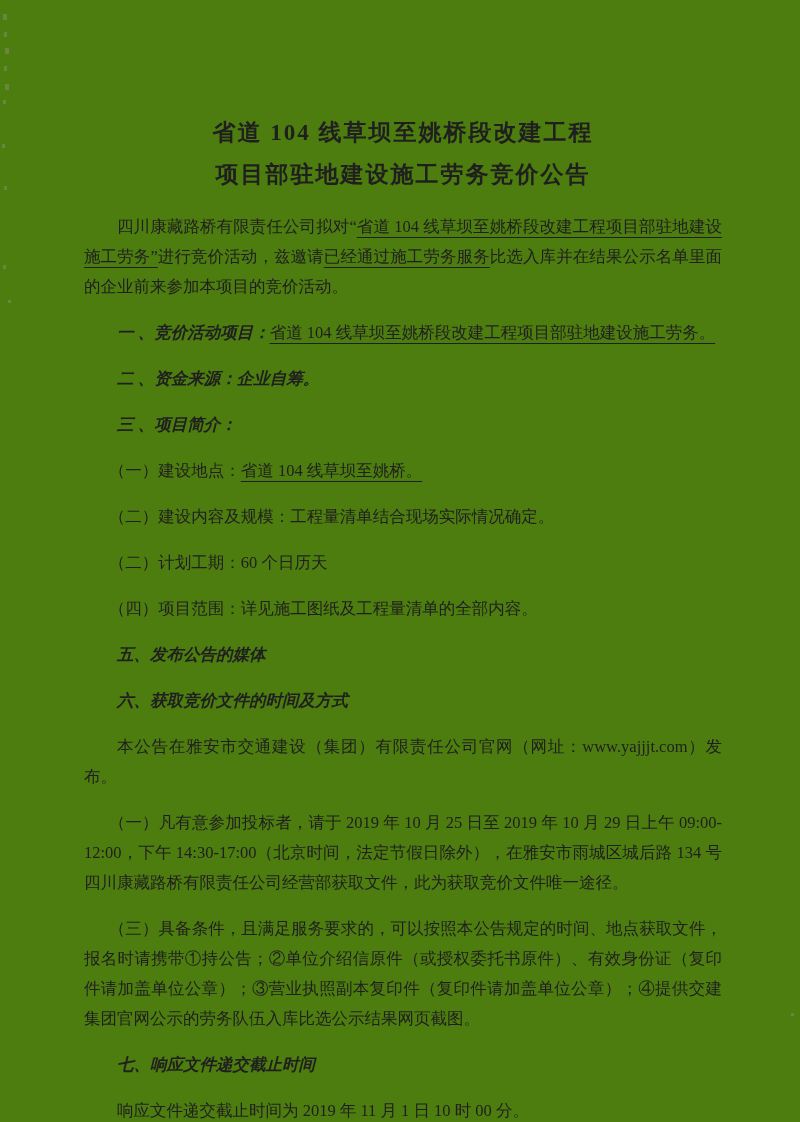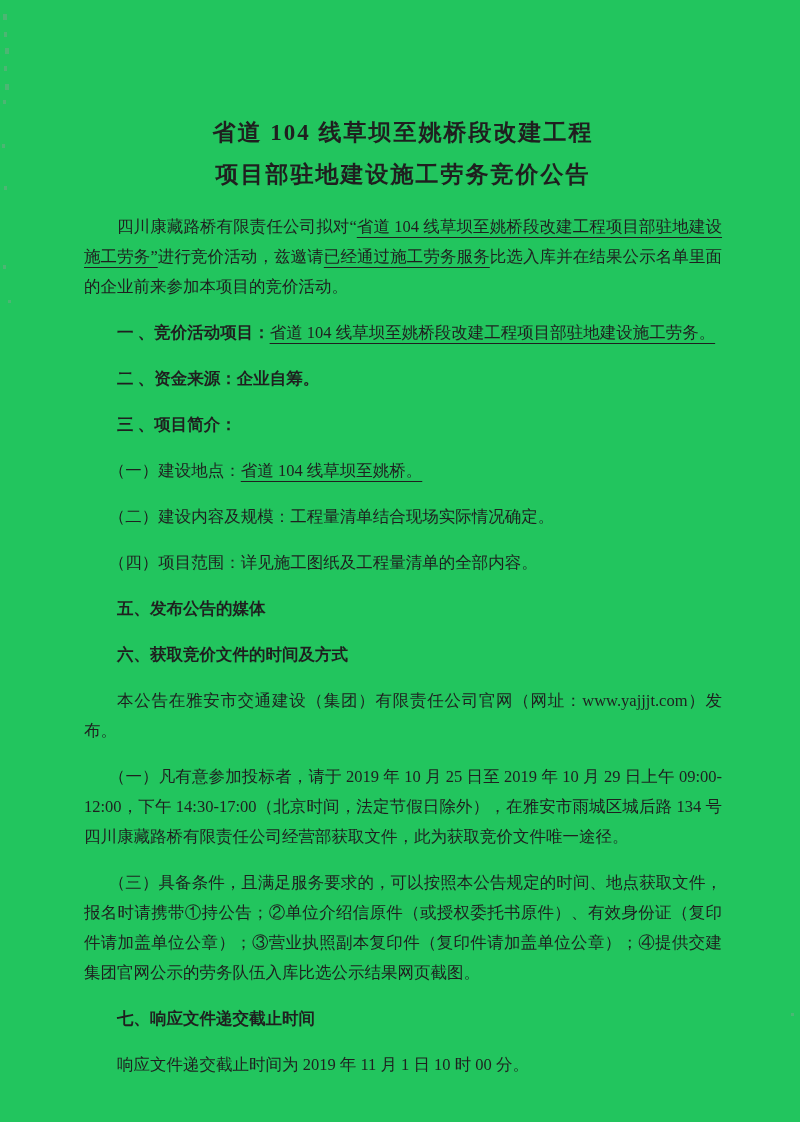--- a/index.html
+++ b/index.html
@@ -5,21 +5,21 @@
   html, body {
     margin: 0;
     padding: 0;
     background: #e8e8e8;
   }
   .page {
     position: relative;
     width: 800px;
     height: 1122px;
     margin: 0 auto;
-    background: #22c55e;
+    background: #4d7c0f;
     color: #1f1f1f;
     font-family: "Liberation Serif", "DejaVu Serif", serif;
     font-size: 16.5px;
     line-height: 30px;
     overflow: hidden;
     box-sizing: border-box;
     padding: 112px 78px 12px 84px;
   }
   .title-block {
     text-align: center;
@@ -31,21 +31,21 @@
     line-height: 42px;
     letter-spacing: 2px;
     white-space: nowrap;
   }
   .para {
     margin: 16px 0 3px 0;
     text-align: justify;
   }
   .indent-2  { text-indent: 2em; }
   .indent-15 { text-indent: 1.5em; }
-  .bold { font-weight: bold; }
+  .bold { font-weight: bold; font-style: italic; }
   .underline {
     text-decoration: underline;
     text-underline-offset: 5px;
     text-decoration-thickness: 1px;
   }
   
   .speck {
     position: absolute;
     background: #9a9a9a;
     opacity: 0.35;
@@ -73,20 +73,21 @@
     <div class="title-line">项目部驻地建设施工劳务竞价公告</div>
   </div>
 
   <div>
       <p class="para indent-2"><span>四川康藏路桥有限责任公司拟对“</span><span class="underline">省道 104 线草坝至姚桥段改建工程项目部驻地建设施工劳务”</span><span>进行竞价活动，兹邀请</span><span class="underline">已经通过施工劳务服务</span><span>比选入库并在结果公示名单里面的企业前来参加本项目的竞价活动。</span></p>
       <p class="para indent-2"><span class="bold">一 、竞价活动项目：</span><span class="underline">省道 104 线草坝至姚桥段改建工程项目部驻地建设施工劳务。</span></p>
       <p class="para indent-2"><span class="bold">二 、资金来源：企业自筹。</span></p>
       <p class="para indent-2"><span class="bold">三 、项目简介：</span></p>
       <p class="para indent-15"><span>（一）建设地点：</span><span class="underline">省道 104 线草坝至姚桥。</span></p>
       <p class="para indent-15"><span>（二）建设内容及规模：工程量清单结合现场实际情况确定。</span></p>
+      <p class="para indent-15"><span>（二）计划工期：60 个日历天</span></p>
       <p class="para indent-15"><span>（四）项目范围：详见施工图纸及工程量清单的全部内容。</span></p>
       <p class="para indent-2"><span class="bold">五、发布公告的媒体</span></p>
       <p class="para indent-2"><span class="bold">六、获取竞价文件的时间及方式</span></p>
       <p class="para indent-2"><span>本公告在雅安市交通建设（集团）有限责任公司官网（网址：www.yajjjt.com）发布。</span></p>
       <p class="para indent-15"><span>（一）凡有意参加投标者，请于 2019 年 10 月 25 日至 2019 年 10 月 29 日上午 09:00-12:00，下午 14:30-17:00（北京时间，法定节假日除外），在雅安市雨城区城后路 134 号四川康藏路桥有限责任公司经营部获取文件，此为获取竞价文件唯一途径。</span></p>
       <p class="para indent-15"><span>（三）具备条件，且满足服务要求的，可以按照本公告规定的时间、地点获取文件，报名时请携带①持公告；②单位介绍信原件（或授权委托书原件）、有效身份证（复印件请加盖单位公章）；③营业执照副本复印件（复印件请加盖单位公章）；④提供交建集团官网公示的劳务队伍入库比选公示结果网页截图。</span></p>
       <p class="para indent-2"><span class="bold">七、响应文件递交截止时间</span></p>
       <p class="para indent-2"><span>响应文件递交截止时间为 2019 年 11 月 1 日 10 时 00 分。</span></p>
     </div>
 

